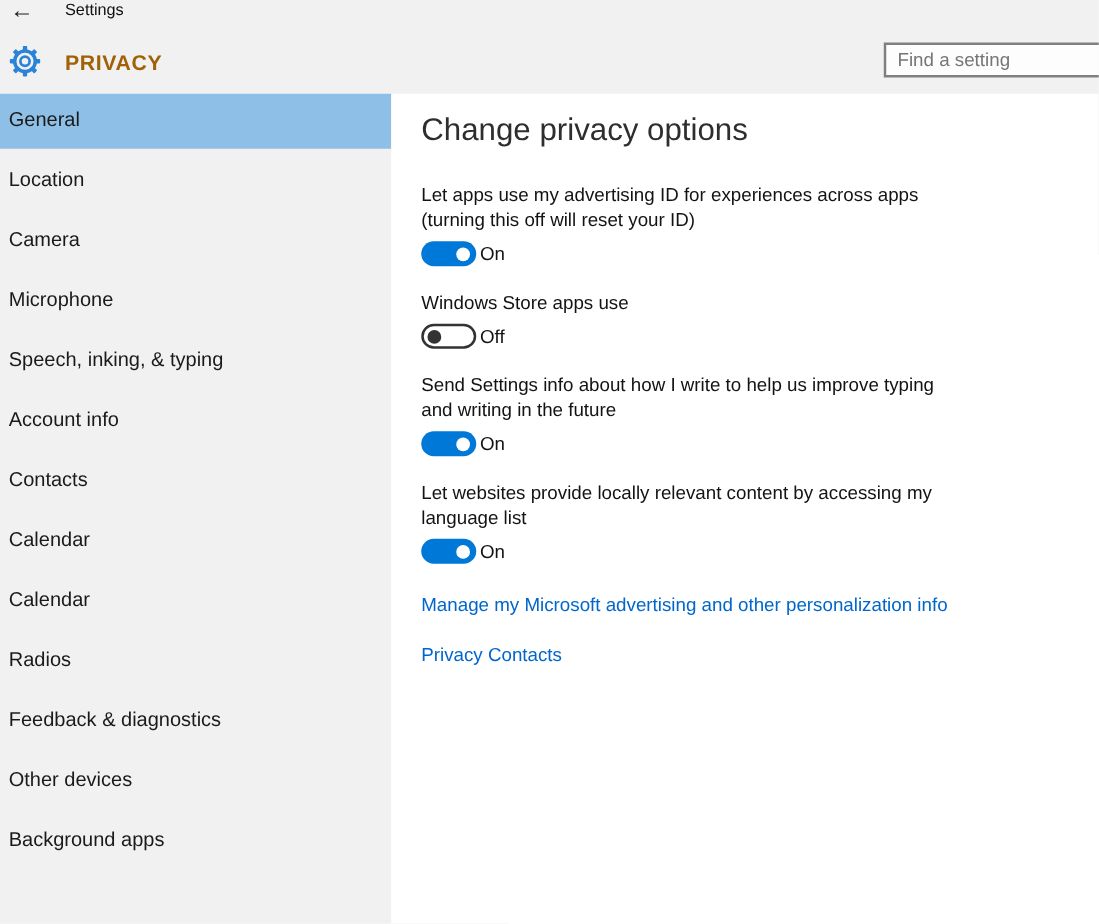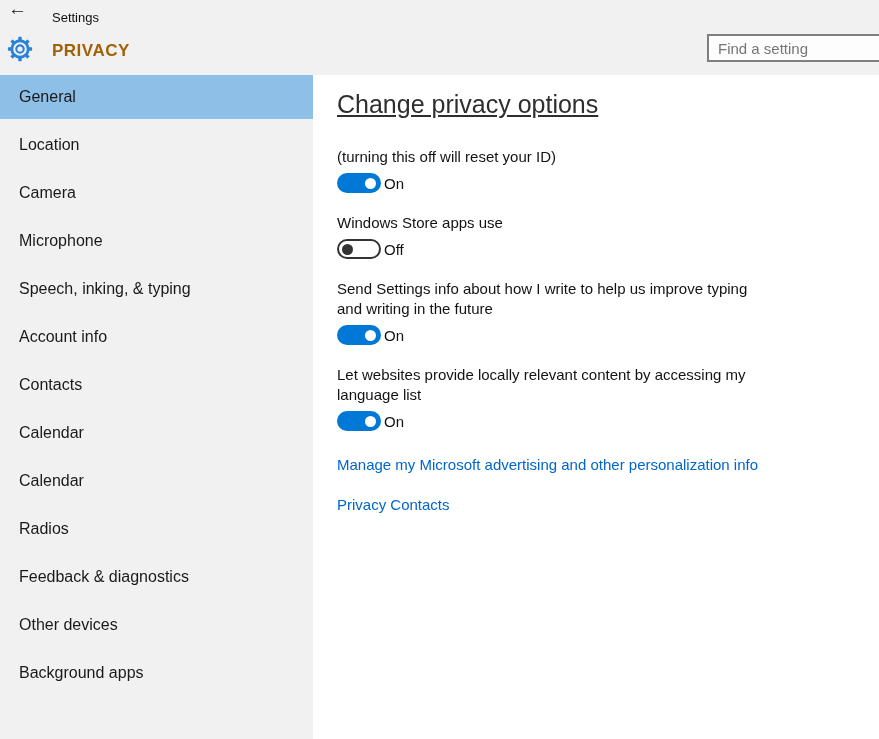--- a/index.html
+++ b/index.html
@@ -13,21 +13,21 @@
   }
 
   
   .back-btn {
     position:absolute; left:8px; top:-2px;
     font-size:19px; color:#1a1a1a; line-height:22px;
     cursor:pointer; background:none; border:none;
     font-family:"Liberation Sans", sans-serif;
   }
   .win-title {
-    position:absolute; left:52px; top:10px;
+    position:absolute; left:52px; top:0;
     font-size:13px; color:#111;
   }
   .gear-wrap { position:absolute; left:7px; top:36px; width:26px; height:26px; }
   .page-title {
     position:absolute; left:52px; top:41px;
     font-size:17px; font-weight:700; letter-spacing:0.5px; color:#a16207;
   }
   .search-box {
     position:absolute; left:707px; top:34px;
     width:200px; height:28px;
@@ -39,36 +39,36 @@
     outline:none;
   }
   .search-box::placeholder { color:#767676; opacity:1; }
 
   
   .sidebar {
     position:absolute; left:0; top:75px; width:313px; bottom:0;
   }
   .side-item {
     height:44px; margin-bottom:4px;
-    line-height:44px; padding-left:19px;
+    line-height:44px; padding-left:7px;
     font-size:16px; color:#1a1a1a;
     cursor:pointer;
   }
   .side-item.selected { background:#8ebfe6; }
 
   
   .content {
     position:absolute; left:313px; top:75px; right:0; bottom:0;
     background:#ffffff;
     padding:0 0 0 24px;
   }
   .content h1 {
     margin-top:12px;
     font-size:25px; line-height:34px;
-    font-weight:300; color:#2e2e2e;text-decoration:underline;
+    font-weight:300; color:#2e2e2e;
   }
   .settings-list { margin-top:26px; }
   .setting { margin-bottom:20px; }
   .setting-label div {
     font-size:15px; line-height:20px; color:#131313;
     max-width:460px;
   }
   .toggle-row {
     margin-top:6px; height:20px;
     display:flex; align-items:center;
@@ -142,20 +142,21 @@
   <div class="side-item">Background apps</div>
 </nav>
 
 <main class="content">
   <h1>Change privacy options</h1>
 
   <div class="settings-list">
 
     <div class="setting">
       <div class="setting-label">
+        <div>Let apps use my advertising ID for experiences across apps</div>
         <div>(turning this off will reset your ID)</div>
       </div>
       <div class="toggle-row">
         <div class="toggle on">
             <div class="knob"></div>
           </div>
         <span class="state-label">On</span>
       </div>
     </div>
 

